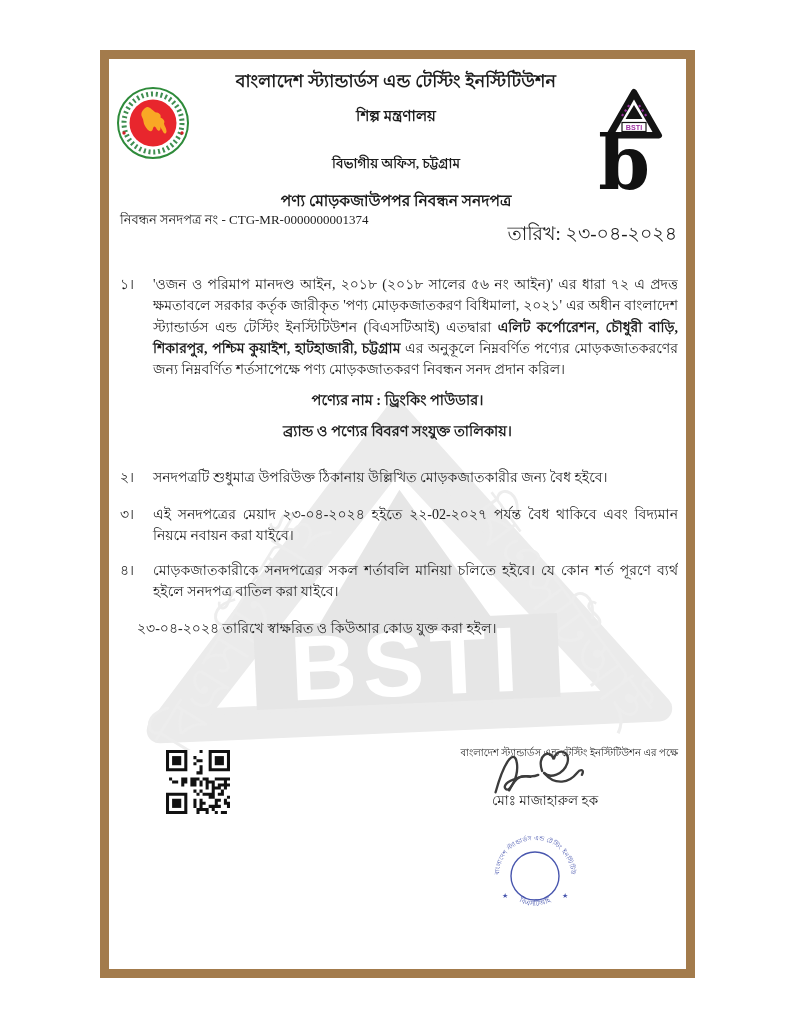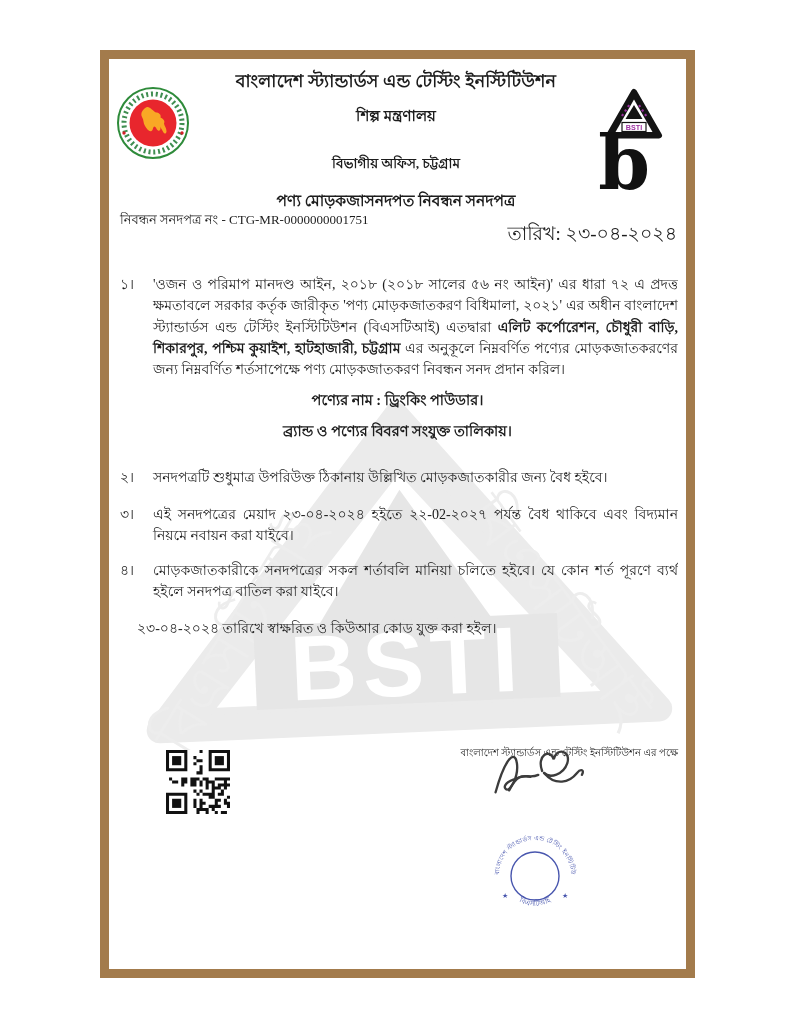--- a/index.html
+++ b/index.html
@@ -55,21 +55,21 @@
     <circle cx="37" cy="37" r="23.5" fill="#e8262d"></circle>
     <circle cx="8" cy="47" r="1.7" fill="#d32027"></circle>
     <circle cx="66" cy="47" r="1.7" fill="#d32027"></circle>
     <path d="M31 21 c-4 2 -7 6 -5 10 c2 3 1 6 3 9 c1.5 2.5 4 6 6.5 5 c2 -1 1 -4 3 -4.5 c2 .5 1.5 3 3.5 4 c2.5 1 3 -2 2 -4 l3.5 6 c1 2 3 1 3 -1 c0 -4 -2 -5 -2.5 -8 c1.5 -2.5 -1 -5 -3.5 -6 c1 -3 -2 -5 -4.5 -5 c-2.5 -1 -6 -6 -9 -5.5 z" fill="#f9a825"></path>
   </svg>
 
   <div class="abs hdr">
     <div class="org">বাংলাদেশ স্ট্যান্ডার্ডস এন্ড টেস্টিং ইনস্টিটিউশন</div>
     <div class="min">শিল্প মন্ত্রণালয়</div>
     <div class="off">বিভাগীয় অফিস, চট্টগ্রাম</div>
-    <div class="doc">পণ্য মোড়কজাসনদপত নিবন্ধন সনদপত্র</div>
+    <div class="doc">পণ্য মোড়কজাউপপর নিবন্ধন সনদপত্র</div>
   </div>
 
   <svg class="abs" style="left:605px;top:88px;z-index:3" width="58" height="54" viewBox="0 0 58 54">
     <path d="M29 4 L54 47.5 L4 47.5 Z" fill="#141414" stroke="#141414" stroke-width="6" stroke-linejoin="round"></path>
     <path d="M29 11.5 L47.5 44 L10.5 44 Z" fill="#ffffff"></path>
     <path d="M29 17 L37.5 31 L20.5 31 Z" fill="#141414"></path>
     <g fill="#9c2fa0">
       <rect x="16.5" y="26" width="2.2" height="2.2" transform="rotate(30 17.6 27.1)"></rect>
       <rect x="19.5" y="21.5" width="2.2" height="2.2" transform="rotate(30 20.6 22.6)"></rect>
       <rect x="22.5" y="17" width="2.2" height="2.2" transform="rotate(30 23.6 18.1)"></rect>
@@ -79,21 +79,21 @@
     </g>
     <rect x="17" y="34.5" width="24" height="9" fill="#ffffff" stroke="#141414" stroke-width="1.2"></rect>
     <text x="29" y="42" text-anchor="middle" font-size="7.2" class="latin-bold" fill="#9c2fa0">BSTI</text>
   </svg>
 
   <div class="abs big-b">b</div>
 
   <div class="abs meta">
     <div>
       <span>নিবন্ধন সনদপত্র নং -</span>
-      <span>CTG-MR-0000000001751</span>
+      <span>CTG-MR-0000000001374</span>
     </div>
   </div>
   <div class="abs meta-date">
     <span>তারিখ:</span>
     <span>২৩-০৪-২০২৪</span>
   </div>
 
   <div class="abs para p1">
     <div class="num">১।</div>
     <div class="txt">
@@ -134,20 +134,21 @@
 
   <div class="abs behalf">বাংলাদেশ স্ট্যান্ডার্ডস এন্ড টেস্টিং ইনস্টিটিউশন এর পক্ষে</div>
   <svg class="abs" style="left:487px;top:738px;z-index:3" width="118" height="64" viewBox="0 0 120 66">
     <g fill="none" stroke="#3c3c3c" stroke-width="2.4" stroke-linecap="round">
       <path d="M8 56 C 18 20, 28 12, 30 26 C 32 40, 22 58, 18 52 C 14 46, 34 38, 44 40"></path>
       <path d="M22 54 C 34 30, 40 44, 52 38"></path>
       <path d="M56 34 C 50 18, 64 10, 68 22 C 70 10, 86 12, 82 26 C 78 38, 64 42, 58 36"></path>
       <path d="M58 36 C 70 50, 84 46, 92 36 C 96 31, 100 33, 97 38"></path>
     </g>
   </svg>
+  <div class="abs signame">মোঃ মাজাহারুল হক</div>
 
   <svg class="abs" style="left:489px;top:830px;z-index:3" width="92" height="92" viewBox="0 0 92 92">
     <defs>
       <path id="sealTop" d="M 10 46 A 36 36 0 1 1 82 46"></path>
       <path id="sealBot" d="M 16 46 A 30 30 0 0 0 76 46"></path>
     </defs>
     <circle cx="46" cy="46" r="24" fill="#ffffff" stroke="#4856ae" stroke-width="1.4"></circle>
     <text font-size="6.2" fill="#4856ae" letter-spacing="0.3">
       <textPath href="#sealTop" startOffset="1">বাংলাদেশ স্ট্যান্ডার্ডস এন্ড টেস্টিং ইনস্টিটিউশন</textPath>
     </text>

